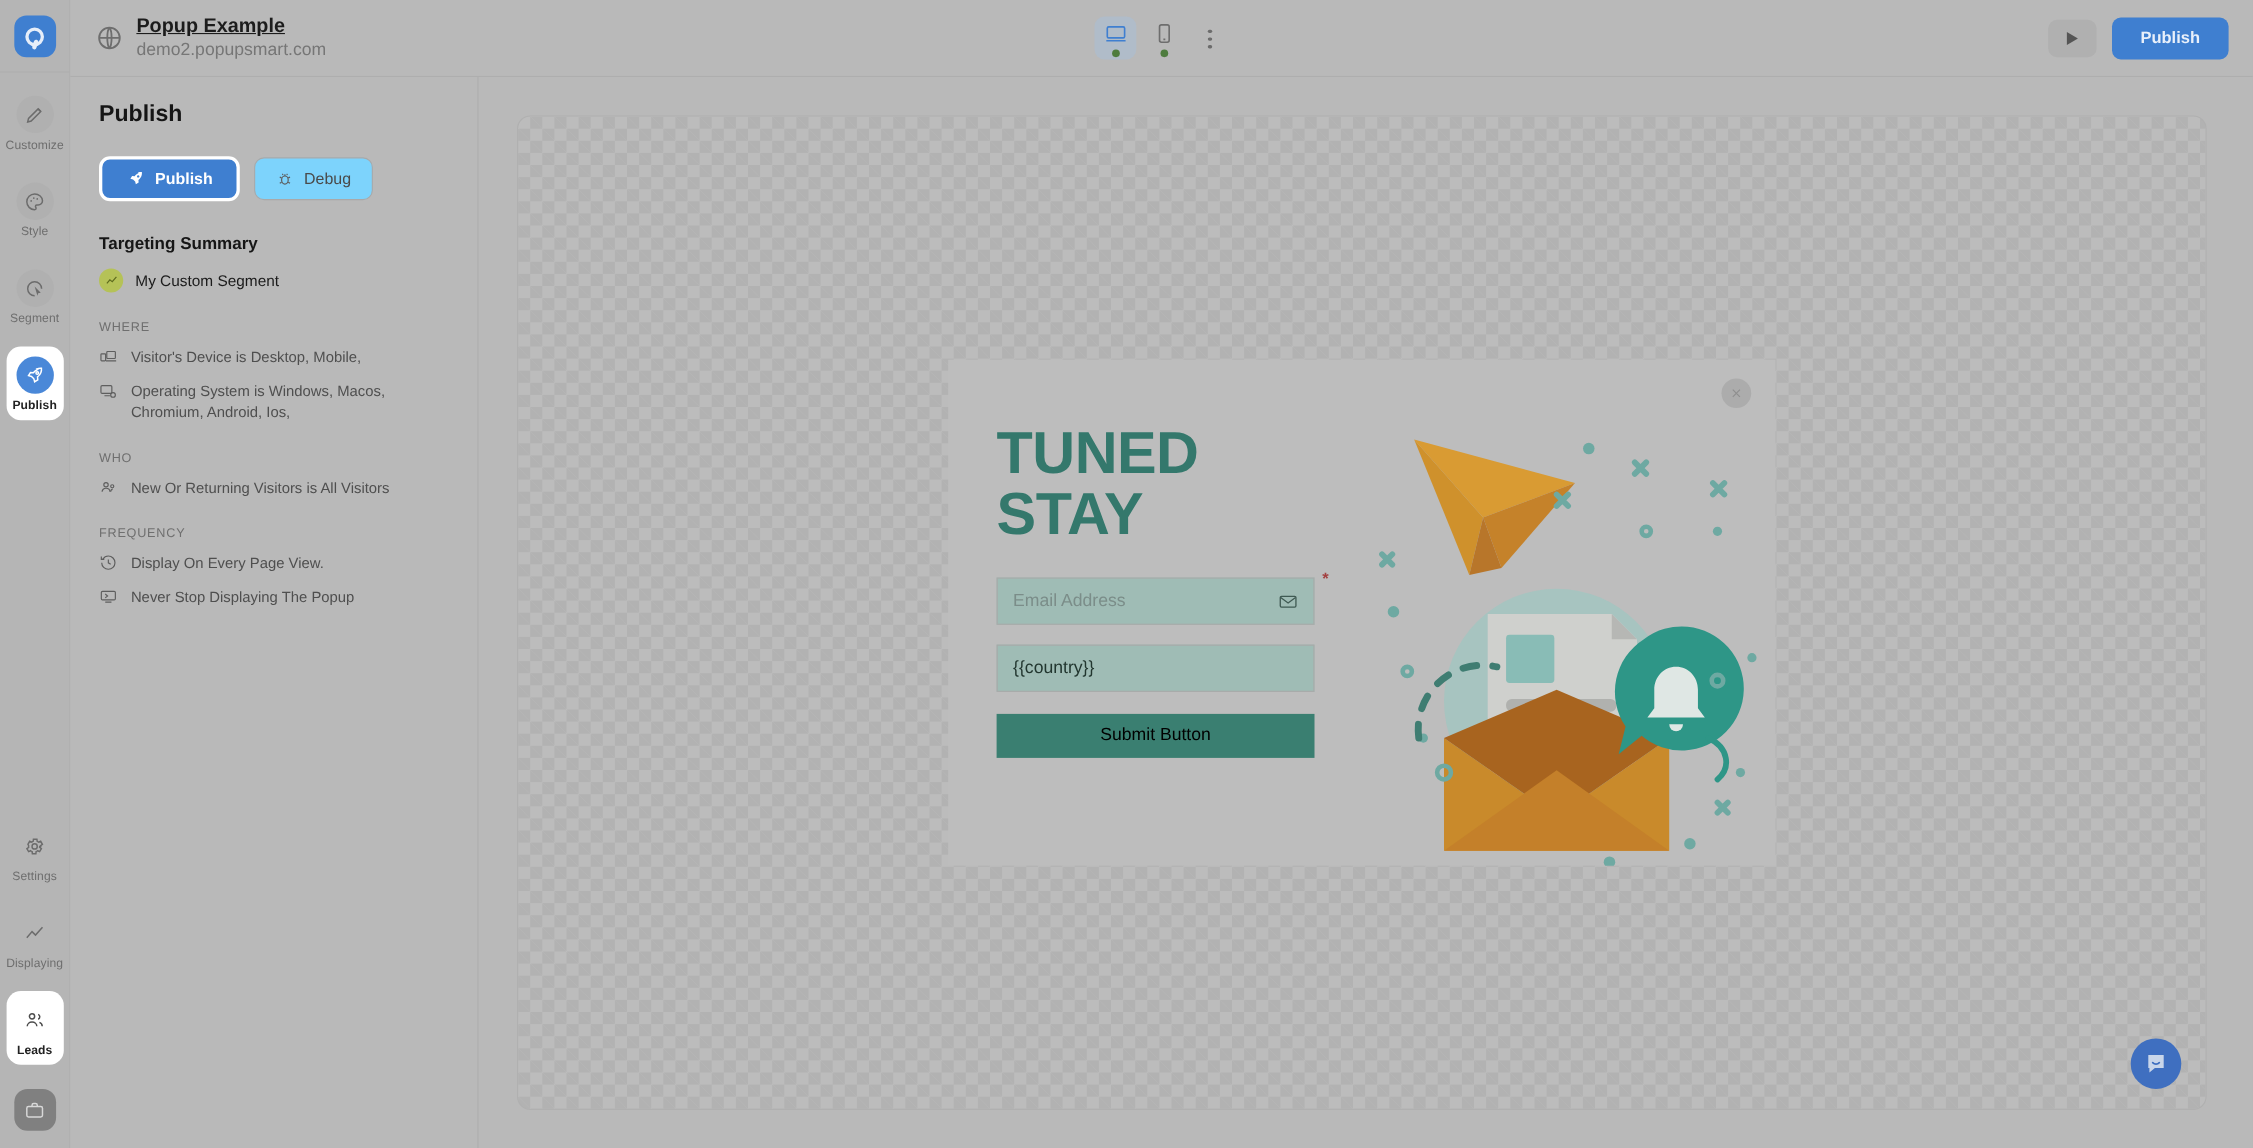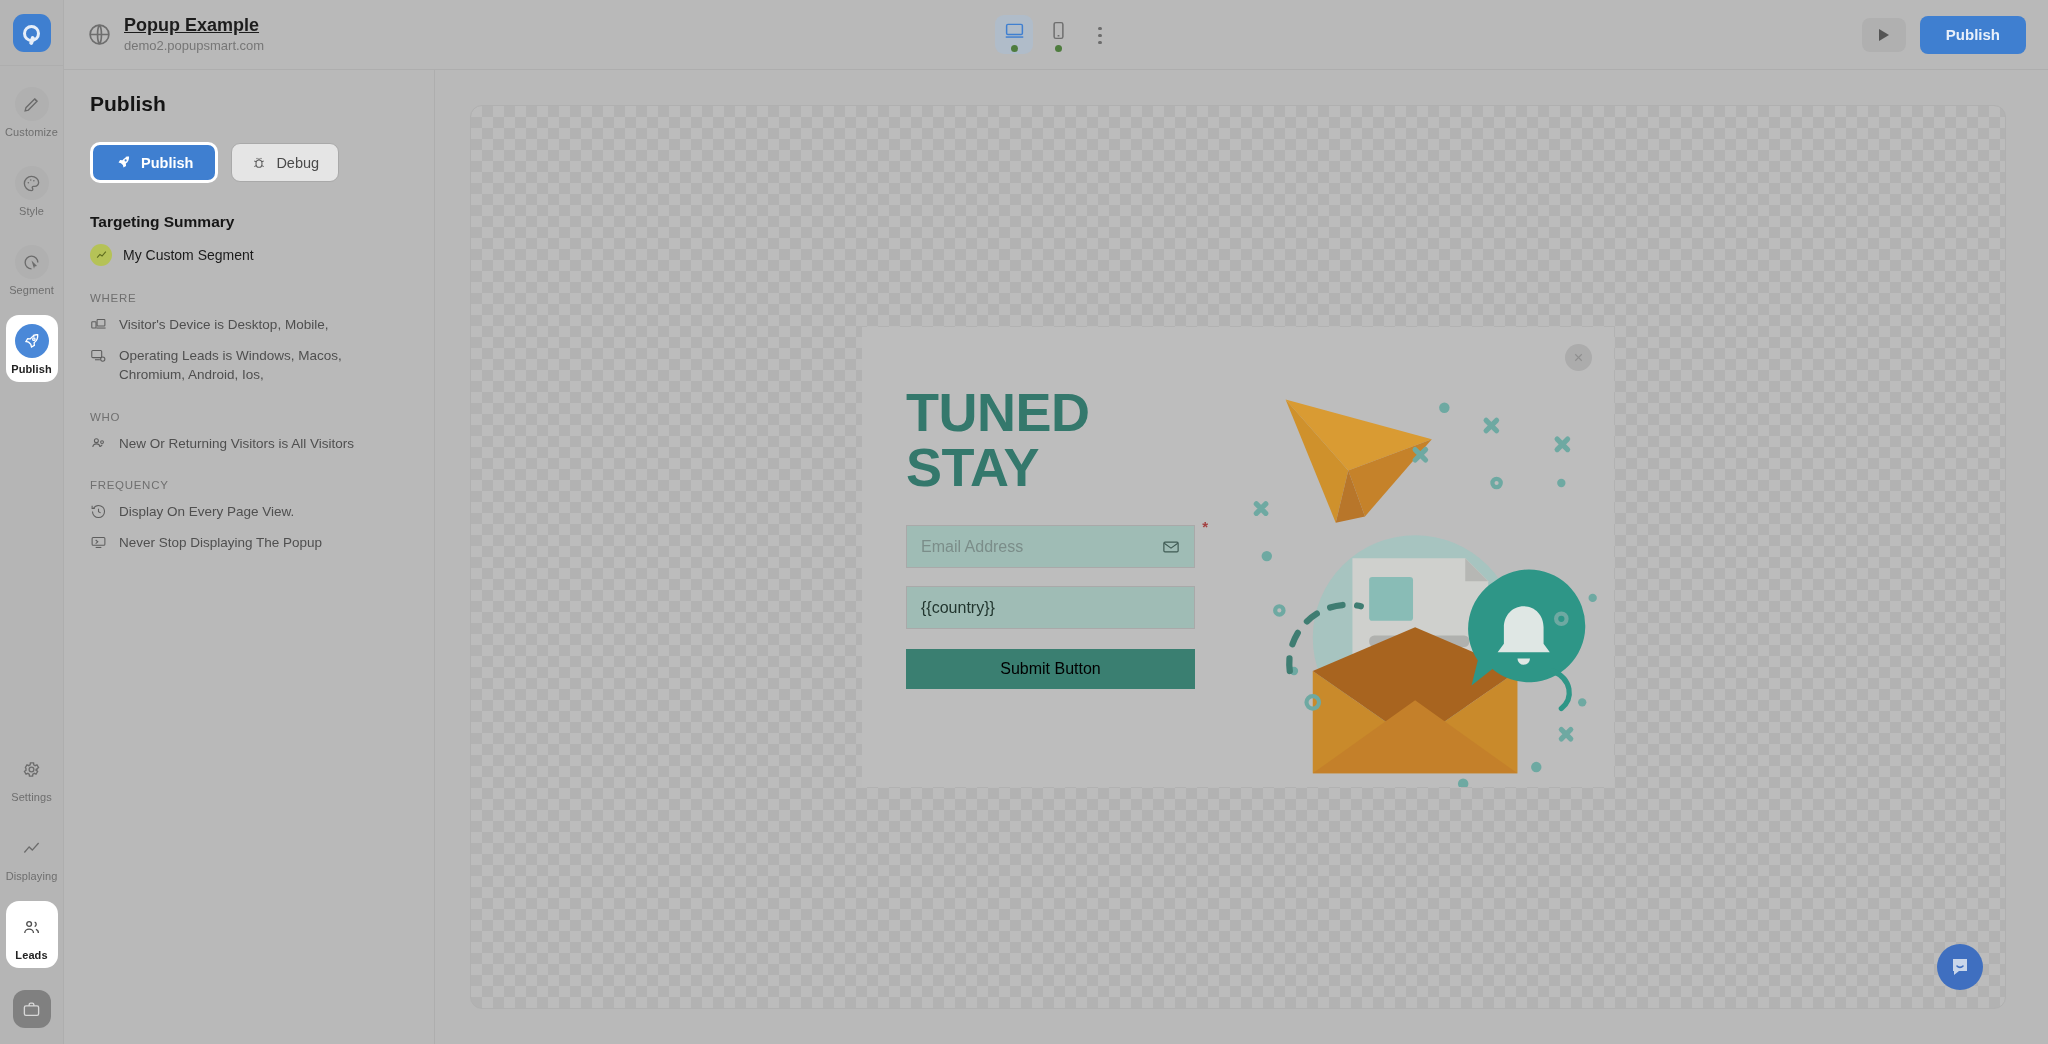--- a/index.html
+++ b/index.html
@@ -64,21 +64,21 @@
     position: absolute; left: 64px; top: 0; right: 0; height: 70px;
     background: #b9b9b9; border-bottom: 1px solid #aeaeae;
     display: flex; align-items: center; padding: 0 22px;
   }
   .globe {
     width: 26px; height: 26px; border-radius: 50%;
     display: flex; align-items: center; justify-content: center; margin-right: 12px;
   }
   .globe svg { width: 25px; height: 25px; stroke: #6e6e6e; fill: none; stroke-width: 1.6; }
   .proj-title { font-size: 18px; font-weight: bold; color: #1c1c1c; line-height: 1.25; text-decoration: underline; }
-  .proj-url { font-size: 13px; color: #767676; line-height: 1.35; }
+  .proj-url { font-size: 16px; color: #767676; line-height: 1.35; }
 
   .dev-toggle { position: absolute; left: 50%; transform: translateX(-50%); display: flex; align-items: flex-start; gap: 6px; }
   .dev-btn {
     width: 38px; display: flex; flex-direction: column; align-items: center; gap: 4px;
     padding: 5px 0 2px; border-radius: 9px; cursor: pointer;
   }
   .dev-btn.on { background: #b0bcc9; }
   .dev-btn svg { width: 21px; height: 21px; fill: none; stroke: #6e6e6e; stroke-width: 1.7; }
   .dev-btn.on svg { stroke: #3f7fd0; }
   .dot { width: 7px; height: 7px; border-radius: 50%; background: #4e7c3e; }
@@ -104,21 +104,21 @@
   }
   .panel-title { font-size: 21px; font-weight: bold; color: #151515; }
   .pub-row { display: flex; gap: 13px; margin-top: 26px; }
   .pub-main {
     background: #3f7fd0; color: #fff; border: 3px solid #fff; border-radius: 10px;
     height: 41px; padding: 0 22px; display: flex; align-items: center; gap: 9px;
     font-size: 14.5px; font-weight: bold; cursor: pointer;
   }
   .pub-main svg { width: 17px; height: 17px; fill: #fff; }
   .dbg {
-    background: #e5e5e5; border: 1px solid #a9a9a9; border-radius: 9px;
+    background: #7dd3fc; border: 1px solid #a9a9a9; border-radius: 9px;
     height: 39px; padding: 0 19px; display: flex; align-items: center; gap: 9px;
     font-size: 14.5px; color: #4a4a4a; cursor: pointer; align-self: center;
   }
   .dbg svg { width: 16px; height: 16px; stroke: #5c5c5c; fill: none; stroke-width: 1.6; }
 
   .sec-title { font-size: 15.5px; font-weight: bold; color: #161616; margin-top: 30px; }
   .seg-row { display: flex; align-items: center; gap: 11px; margin-top: 13px; }
   .seg-badge {
     width: 22px; height: 22px; border-radius: 50%; background: #b5c257;
     display: flex; align-items: center; justify-content: center; flex: none;
@@ -356,21 +356,21 @@
       <span class="rule-txt">Visitor's Device is Desktop, Mobile,</span>
     </div>
     <div class="rule">
       <span class="rule-ico">
         <svg viewBox="0 0 24 24">
             <rect x="2.5" y="5" width="14" height="10" rx="1.5"></rect>
             <path d="M7 18h7"></path>
             <circle cx="18" cy="17" r="3"></circle>
           </svg>
       </span>
-      <span class="rule-txt">Operating Leads is Windows, Macos, Chromium, Android, Ios,</span>
+      <span class="rule-txt">Operating System is Windows, Macos, Chromium, Android, Ios,</span>
     </div>
 
     <div class="group-label">WHO</div>
     <div class="rule">
       <span class="rule-ico">
         <svg viewBox="0 0 24 24">
             <circle cx="9" cy="8" r="2.8"></circle>
             <path d="M4 17c0-2.7 2.2-4.5 5-4.5s5 1.8 5 4.5"></path>
             <circle cx="17" cy="10" r="2"></circle>
             <path d="M15 17c0-1.8 1-3 2.5-3"></path>

